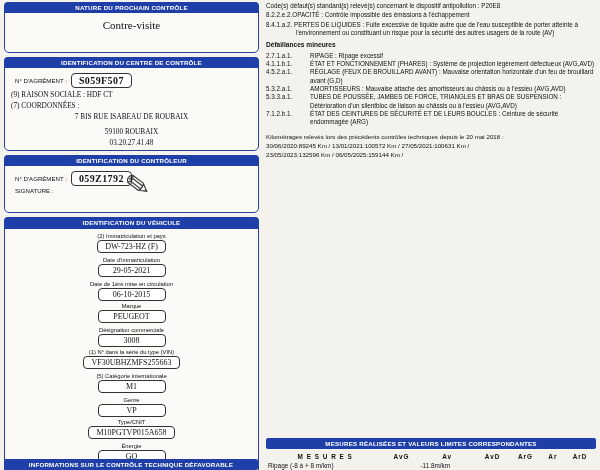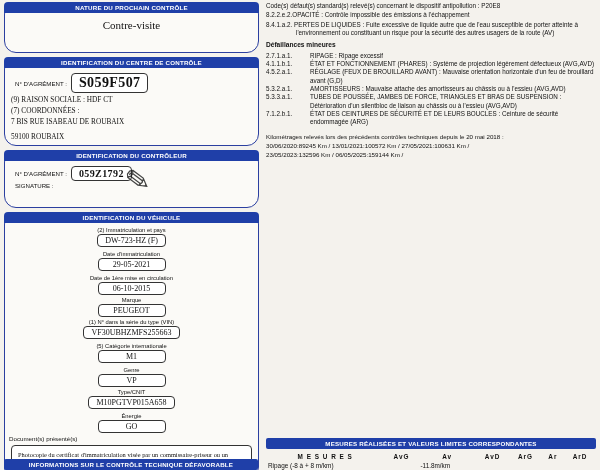--- a/index.html
+++ b/index.html
@@ -18,37 +18,37 @@
   
   .bar{
     background:#1f3fa8;color:#fff;text-align:center;
     font-family:"Liberation Sans", sans-serif;
     font-size:6.2px;font-weight:bold;letter-spacing:.2px;
     padding:2px 2px;
     border-radius:2px;
     line-height:1.15;
   }
   .box{
-    border:1px solid #2b3fa0;border-radius:12px;
+    border:1px solid #2b3fa0;border-radius:5px;
     margin-bottom:4px;background:#fbfaf7;
     padding:0 0 3px 0;
     position:relative;
   }
   .box > .bar{margin:-1px -1px 3px -1px;border-radius:4px 4px 0 0;}
   .pad{padding:0 6px;}
 
   
   .pill{
     display:inline-block;border:1px solid #333;border-radius:4px;
     padding:1px 7px;background:#fff;font-family:"Liberation Serif",serif;
     font-size:8px;text-align:center;
   }
-  .big{font-size:14px;font-weight:bold;letter-spacing:.4px;}
+  .big{font-size:10px;font-weight:bold;letter-spacing:.4px;}
   .lbl{font-size:6.2px;font-family:"Liberation Sans",sans-serif;}
-  .ctr{text-align:left;}
+  .ctr{text-align:center;}
   .row{display:flex;align-items:flex-start;}
   .mini{font-size:6.1px;font-family:"Liberation Sans",sans-serif;color:#111;}
 
   
   .nextctrl{height:46px;}
   .nextctrl .val{font-size:11px;text-align:center;margin-top:6px;}
 
   
   .kv{margin:1px 0 0 0;font-size:7.3px;line-height:1.35;}
 
@@ -112,20 +112,21 @@
           <span class="pill big">S059F507</span>
         </div>
         <div class="kv">
           <span>(9) RAISON SOCIALE :</span>
           <span>HDF CT</span>
         </div>
         <div class="kv">(7) COORDONNÉES :</div>
         <div class="kv ctr">7 BIS RUE ISABEAU DE ROUBAIX</div>
         <div style="height:4px"></div>
         <div class="kv ctr">59100 ROUBAIX</div>
+        <div class="kv ctr">03.20.27.41.48</div>
       </div>
     </div>
 
     <div class="box">
       <div class="bar">IDENTIFICATION DU CONTRÔLEUR</div>
       <div class="pad sig-wrap">
         <div class="agr-line">
           <span class="mini">N° D'AGRÉMENT :</span>
           <span class="pill big" style="font-size:10px">059Z1792</span>
         </div>
@@ -150,20 +151,24 @@
           <div class="vcell">
             <span class="lbl">Date de 1ère mise en circulation</span>
             <span class="pill">06-10-2015</span>
           </div>
         </div>
 
         <div class="vrow">
           <div class="vcell">
             <span class="lbl">Marque</span>
             <span class="pill">PEUGEOT</span>
+          </div>
+          <div class="vcell">
+            <span class="lbl">Désignation commerciale</span>
+            <span class="pill">3008</span>
           </div>
         </div>
 
         <div class="vrow">
           <div class="vcell" style="flex:2">
             <span class="lbl">(1) N° dans la série du type (VIN)</span>
             <span class="pill">VF30UBHZMFS255663</span>
           </div>
           <div class="vcell">
             <span class="lbl">(5) Catégorie internationale</span>

